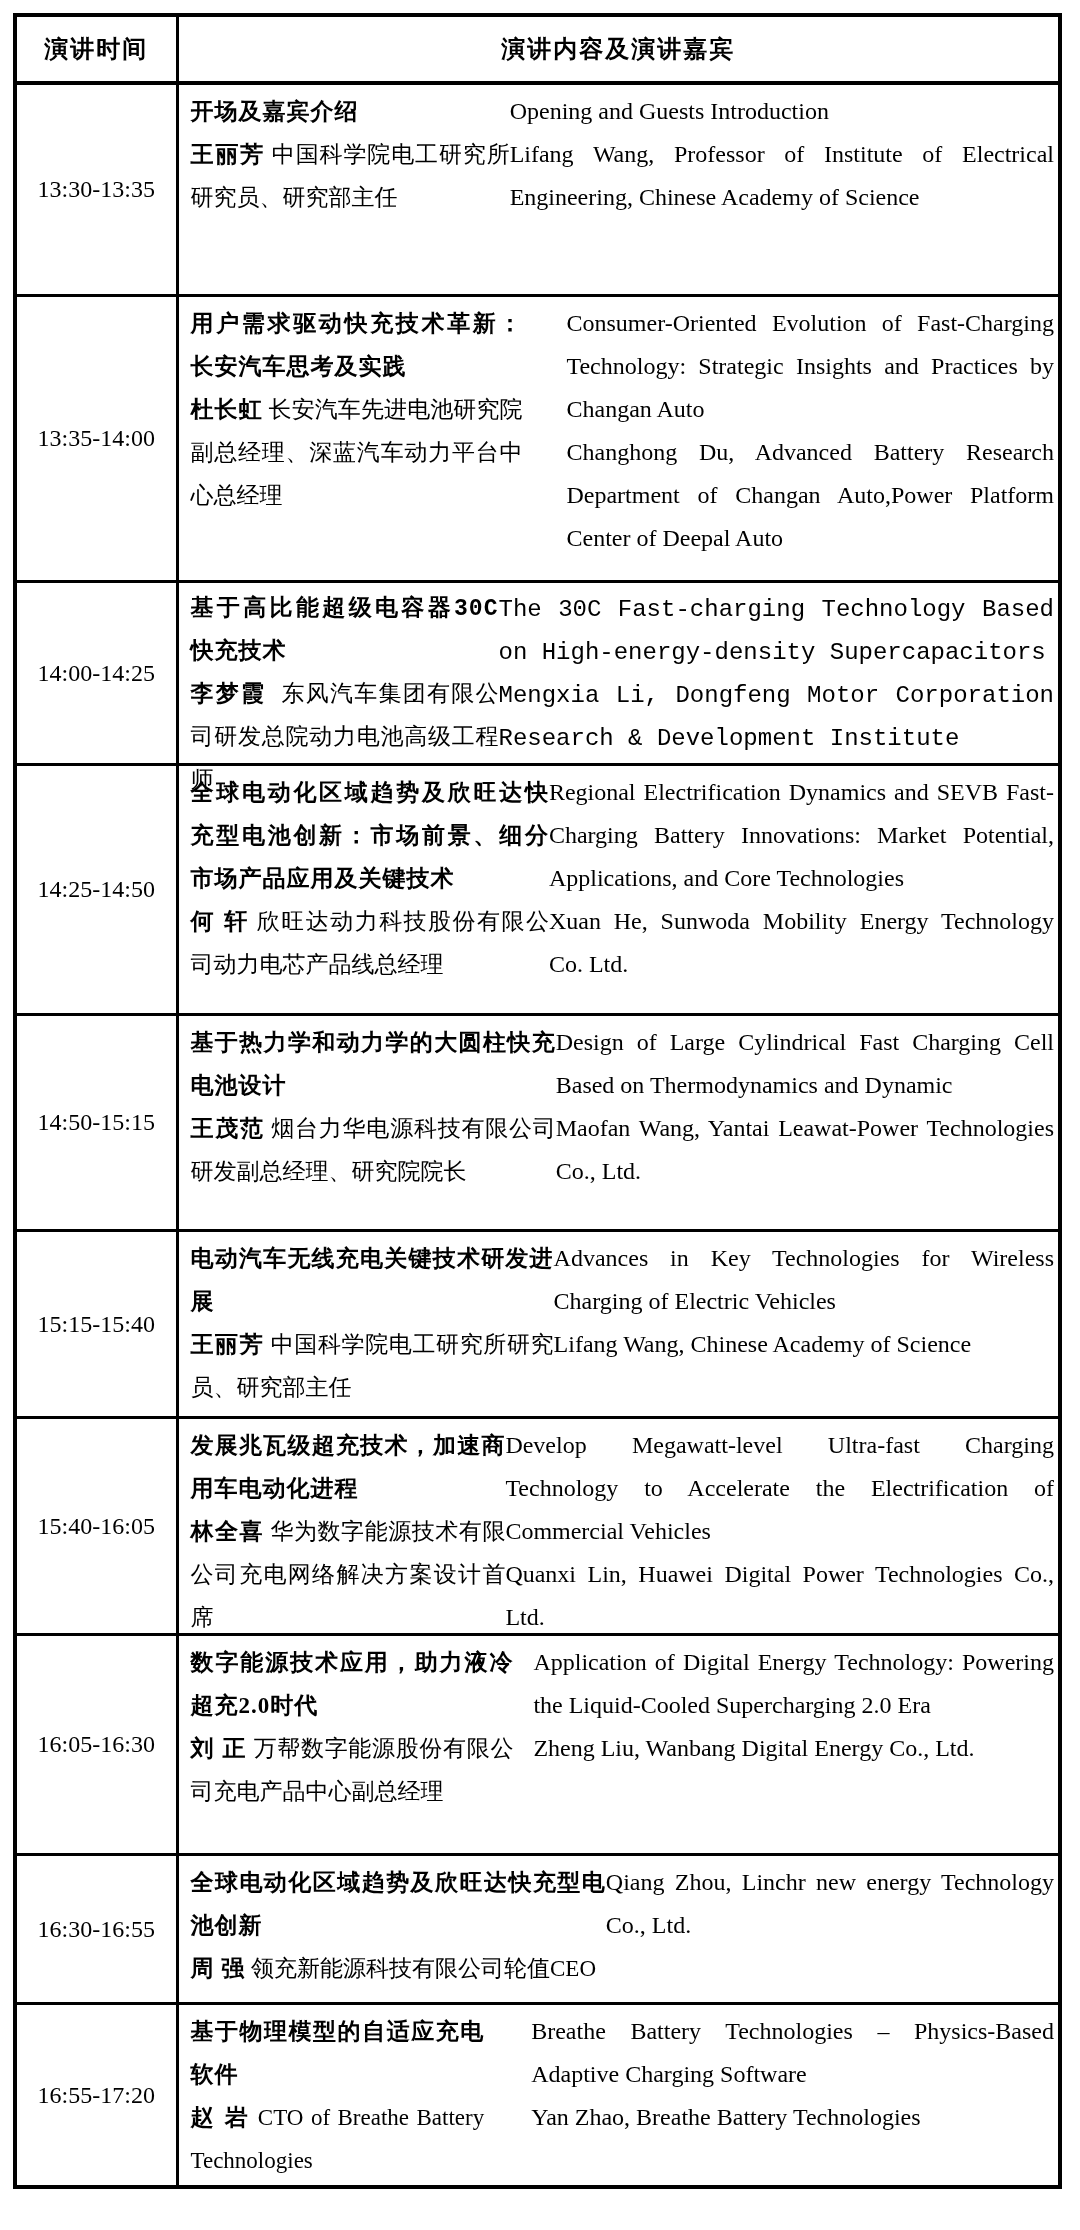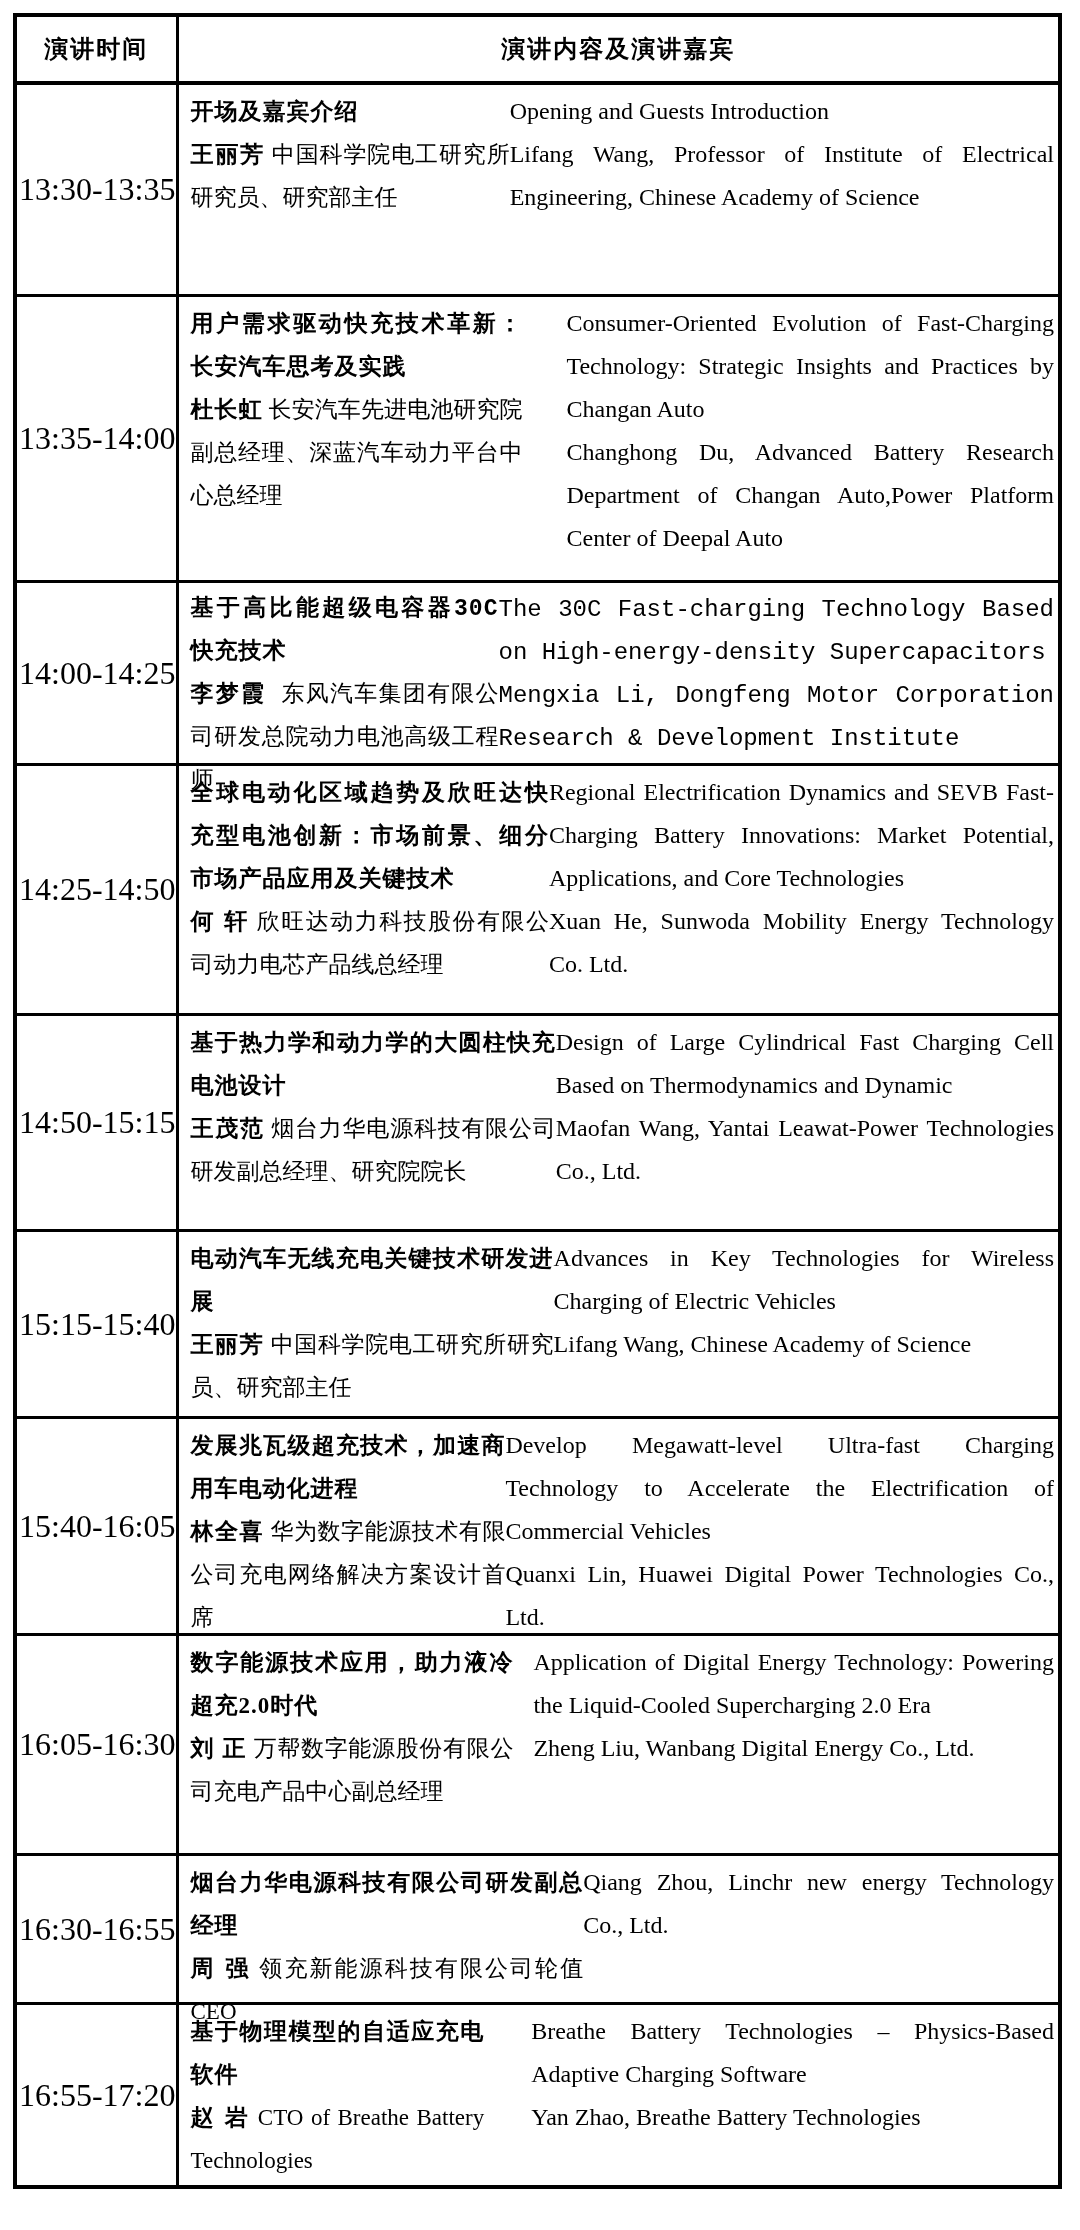--- a/index.html
+++ b/index.html
@@ -33,22 +33,22 @@
   }
   tr.hdr th {
     height: 68px;
     border-bottom: 4px solid #000000;
     font-weight: bold;
     font-size: 24px;
     text-align: center;
     letter-spacing: 2px;
   }
   td.time-cell {
-    text-align: right;
-    font-size: 32px;
+    text-align: center;
+    font-size: 24px;
     white-space: nowrap;
   }
   td.content-cell { vertical-align: top; }
   .cell-inner {
     display: flex;
     flex-direction: row;
     justify-content: space-between;
     height: 100%;
     padding: 5px 4px 8px 12px;
   }
@@ -216,21 +216,21 @@
           </div>
         </div>
       </td>
     </tr>
 
     <tr class="r8">
       <td class="time-cell">16:30-16:55</td>
       <td class="content-cell">
         <div class="cell-inner">
           <div class="zh-block">
-            <div class="line zh-title">烟台力华电源科技有限公司研发副总经理</div>
+            <div class="line zh-title">全球电动化区域趋势及欣旺达快充型电池创新</div>
             <div class="line zh-speaker"><span class="spk-name">周 强</span> <span class="spk-aff">领充新能源科技有限公司轮值CEO</span></div>
           </div>
           <div class="en-block">
 
             <div class="line en-speaker">Qiang Zhou, Linchr new energy Technology Co., Ltd.</div>
           </div>
         </div>
       </td>
     </tr>
 

